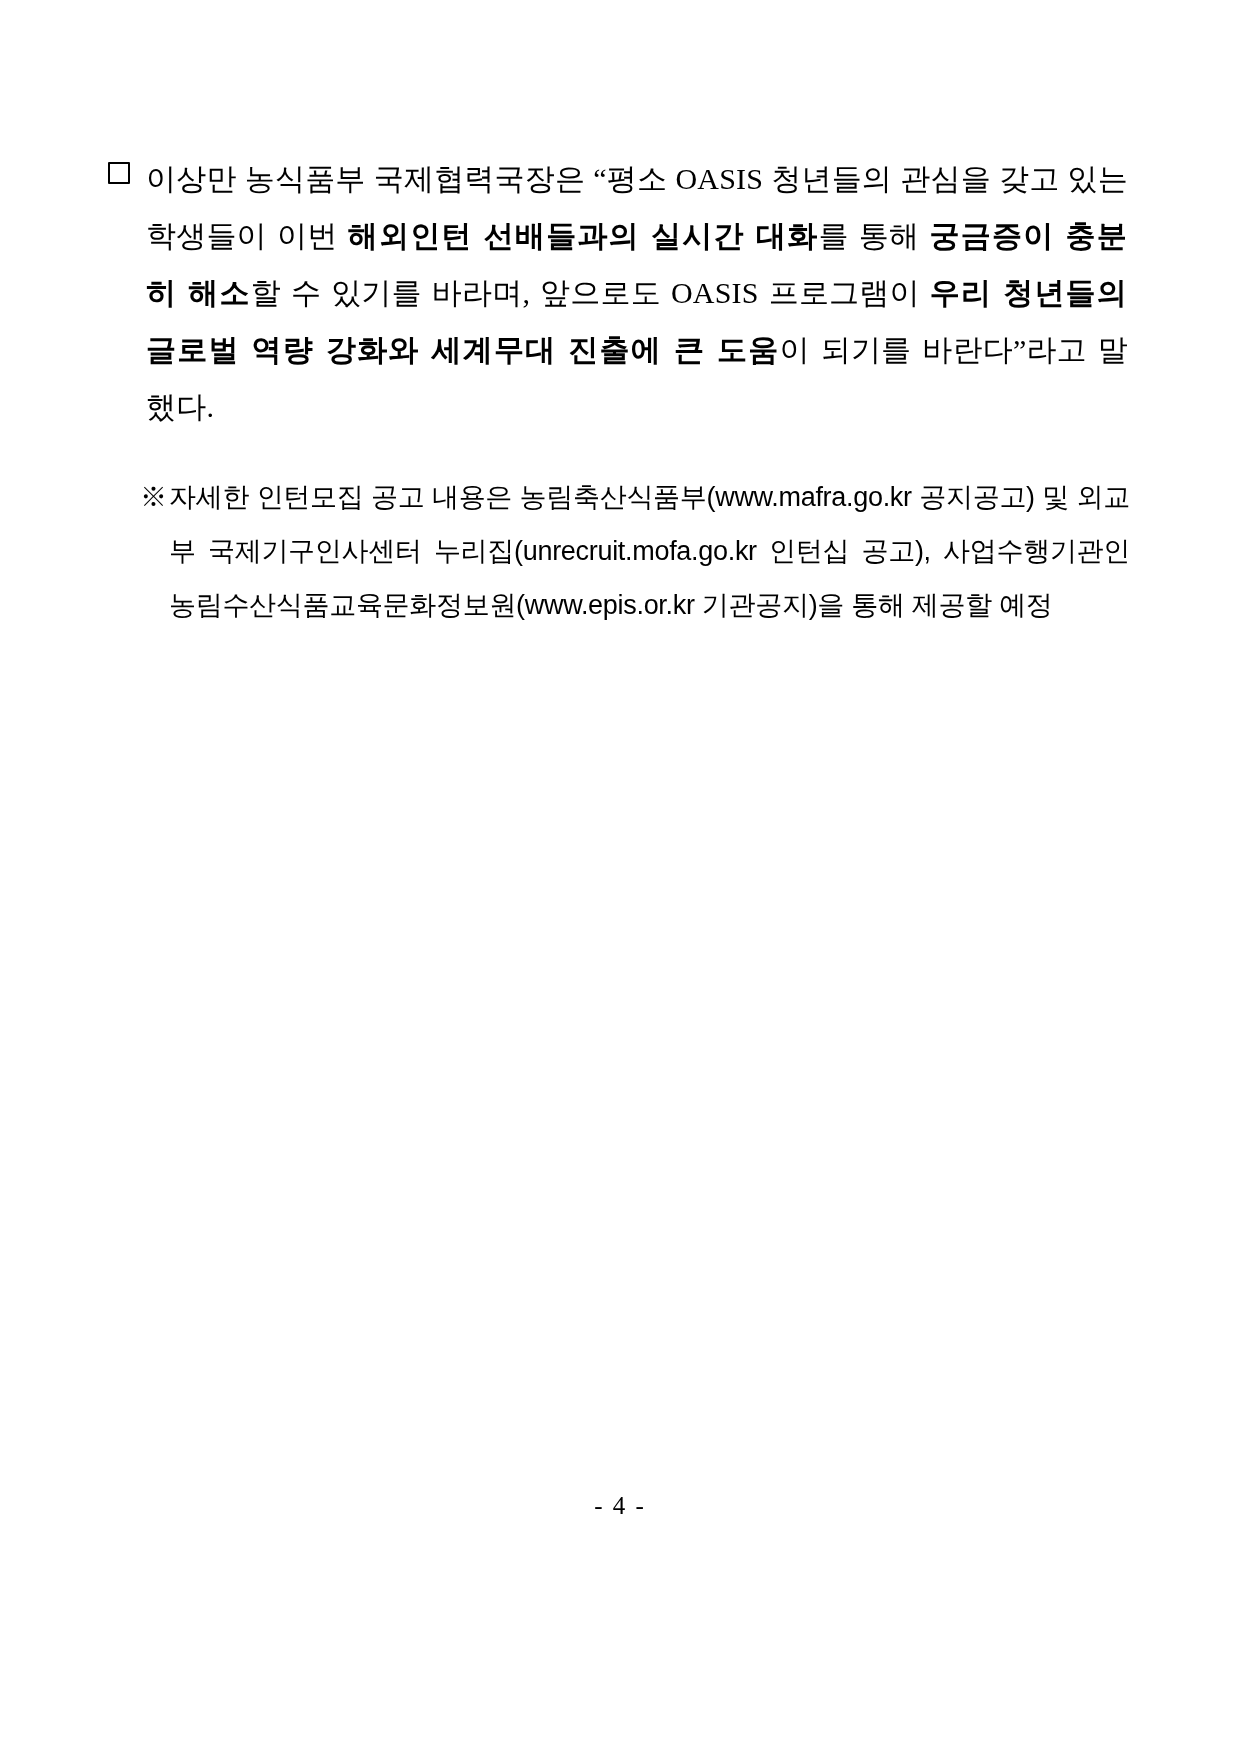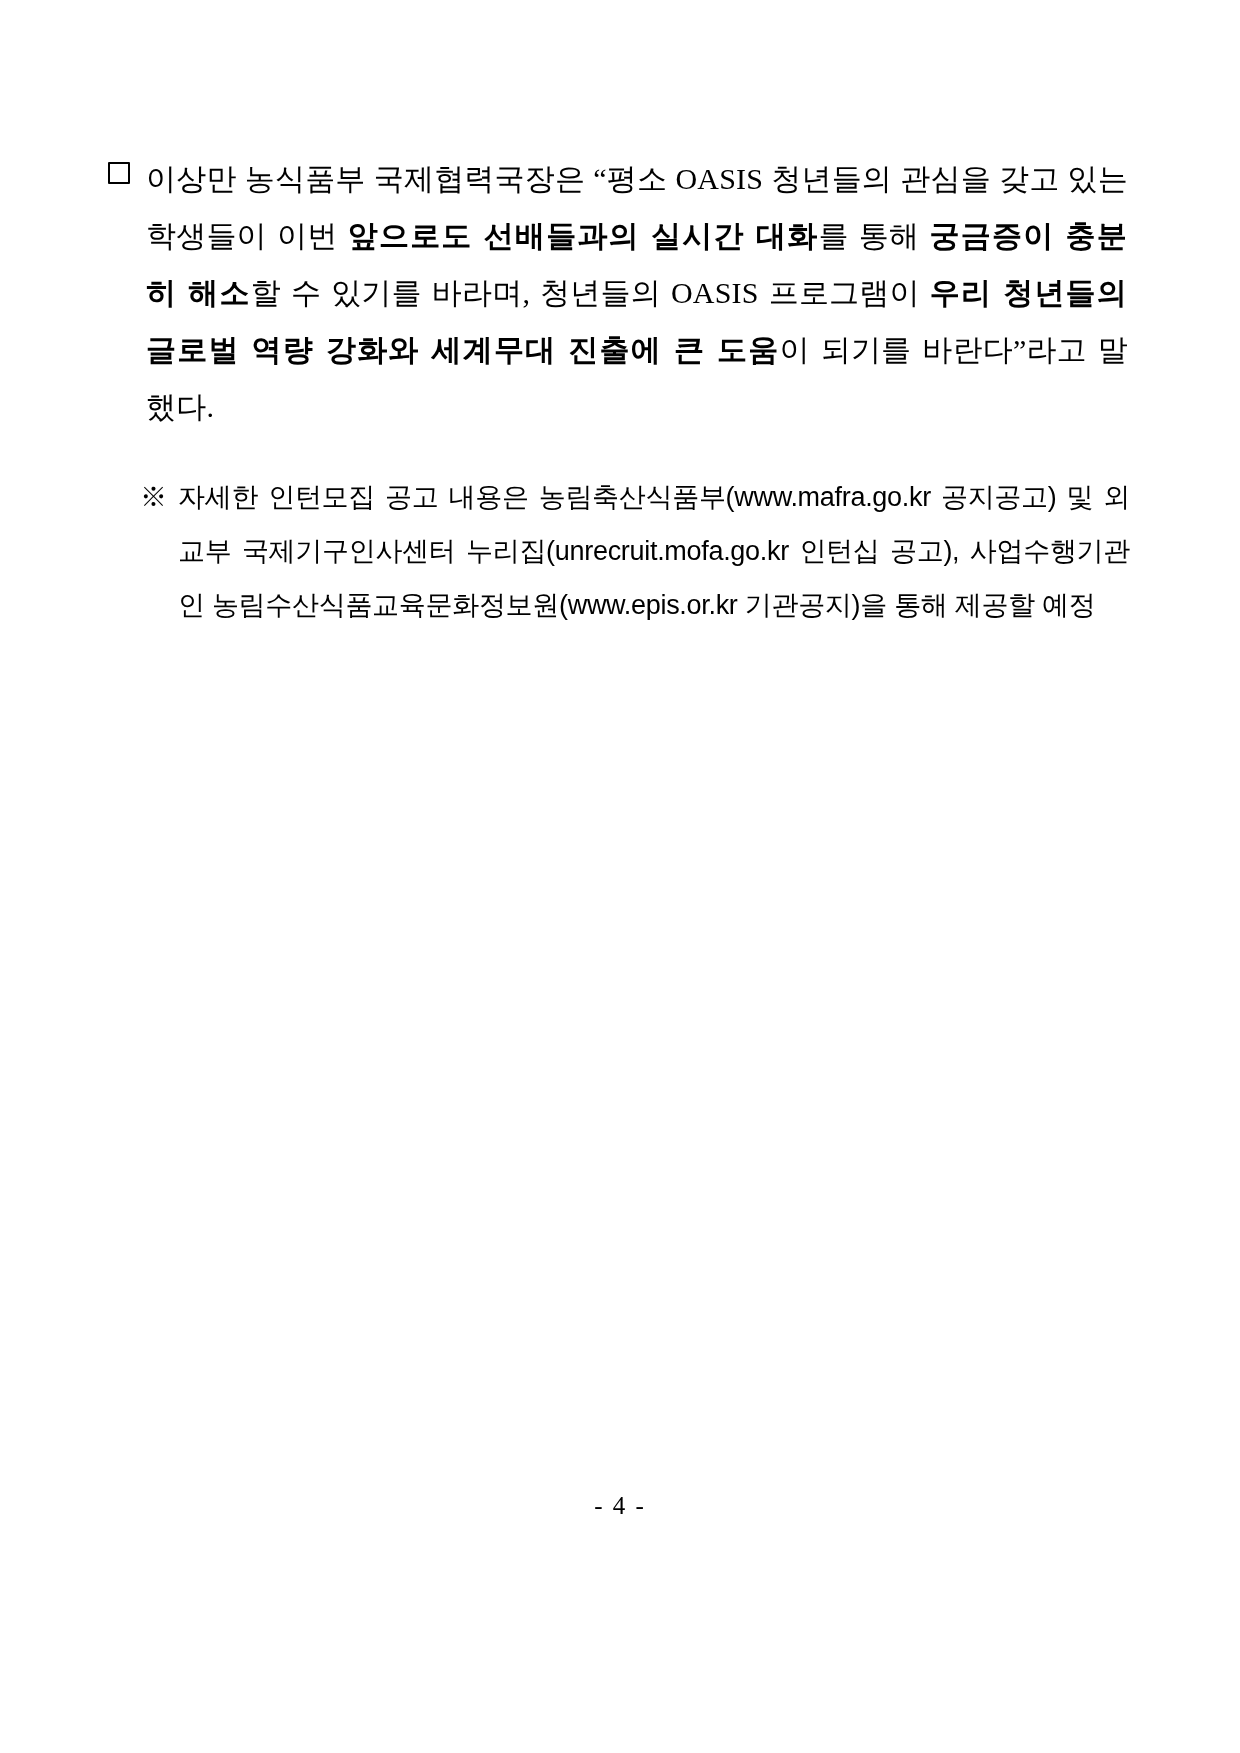--- a/index.html
+++ b/index.html
@@ -70,21 +70,21 @@
   .note-mark {
     position: absolute;
     left: 0;
     top: 0;
     font-family: "Liberation Sans", sans-serif;
     font-size: 27px;
     line-height: 54px;
   }
 
   .note-text {
-    margin-left: 38px;
+    margin-left: 29px;
     font-family: "Liberation Sans", sans-serif;
     font-size: 27px;
     line-height: 54px;
     text-align: justify;
     text-justify: inter-ideograph;
     letter-spacing: -0.3px;
   }
 
   
   .page-number {
@@ -99,21 +99,21 @@
   }
 </style>
 </head>
 <body>
 
 <div class="page">
 
   <div class="quote-block">
     <span class="bullet-marker"></span>
     <div class="quote-text">
-      <span>이상만 농식품부 국제협력국장은 “평소 OASIS 청년들의 관심을 갖고 있는 학생들이 이번 </span><b>앞으로도 선배들과의 실시간 대화</b><span>를 통해 </span><b>궁금증이 충분히 해소</b><span>할 수 있기를 바라며, 청년들의 OASIS 프로그램이 </span><b>우리 청년들의 글로벌 역량 강화와 세계무대 진출에 큰 도움</b><span>이 되기를 바란다”라고 말했다.</span>
+      <span>이상만 농식품부 국제협력국장은 “평소 OASIS 청년들의 관심을 갖고 있는 학생들이 이번 </span><b>해외인턴 선배들과의 실시간 대화</b><span>를 통해 </span><b>궁금증이 충분히 해소</b><span>할 수 있기를 바라며, 앞으로도 OASIS 프로그램이 </span><b>우리 청년들의 글로벌 역량 강화와 세계무대 진출에 큰 도움</b><span>이 되기를 바란다”라고 말했다.</span>
     </div>
   </div>
 
   <div class="note-block">
     <span class="note-mark">※</span>
     <div class="note-text">자세한 인턴모집 공고 내용은 농림축산식품부(www.mafra.go.kr 공지공고) 및 외교부 국제기구인사센터 누리집(unrecruit.mofa.go.kr 인턴십 공고), 사업수행기관인 농림수산식품교육문화정보원(www.epis.or.kr 기관공지)을 통해 제공할 예정</div>
   </div>
 
   <div class="page-number">- 4 -</div>
 

